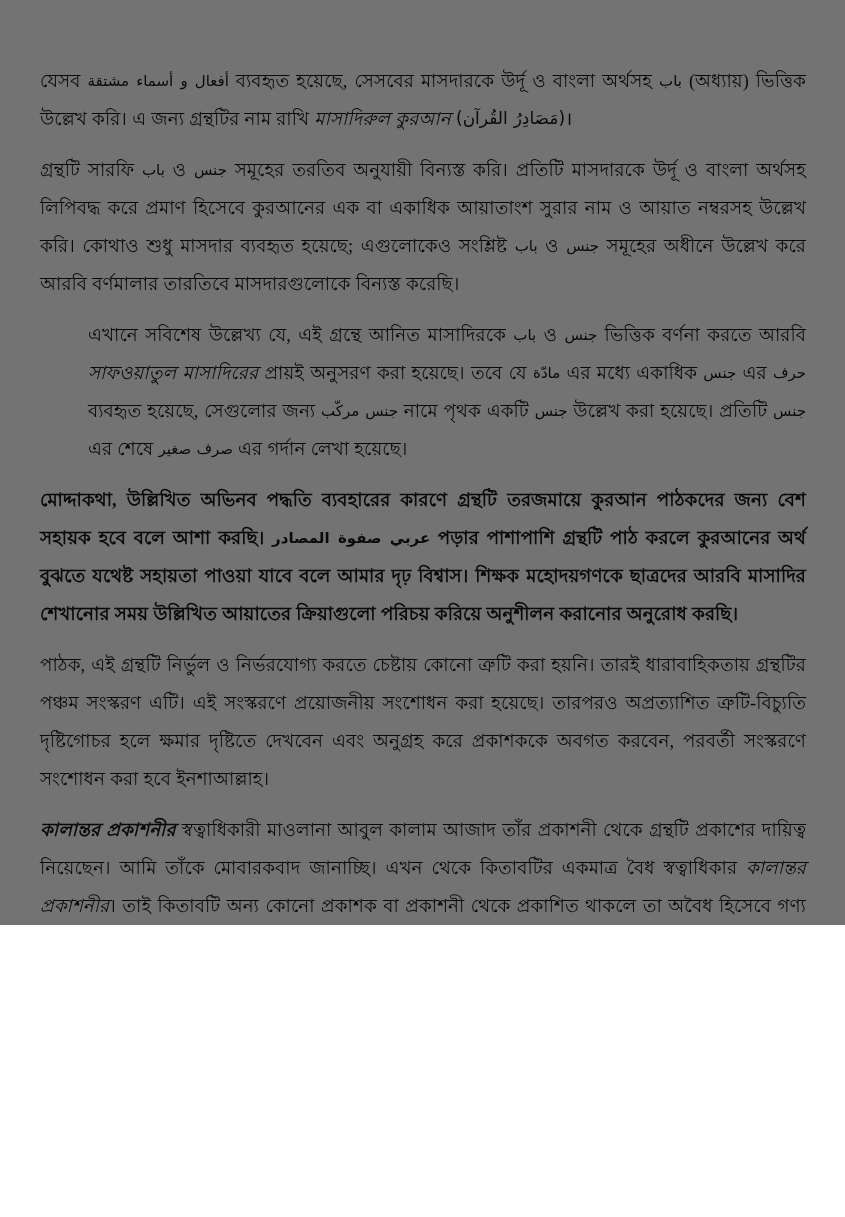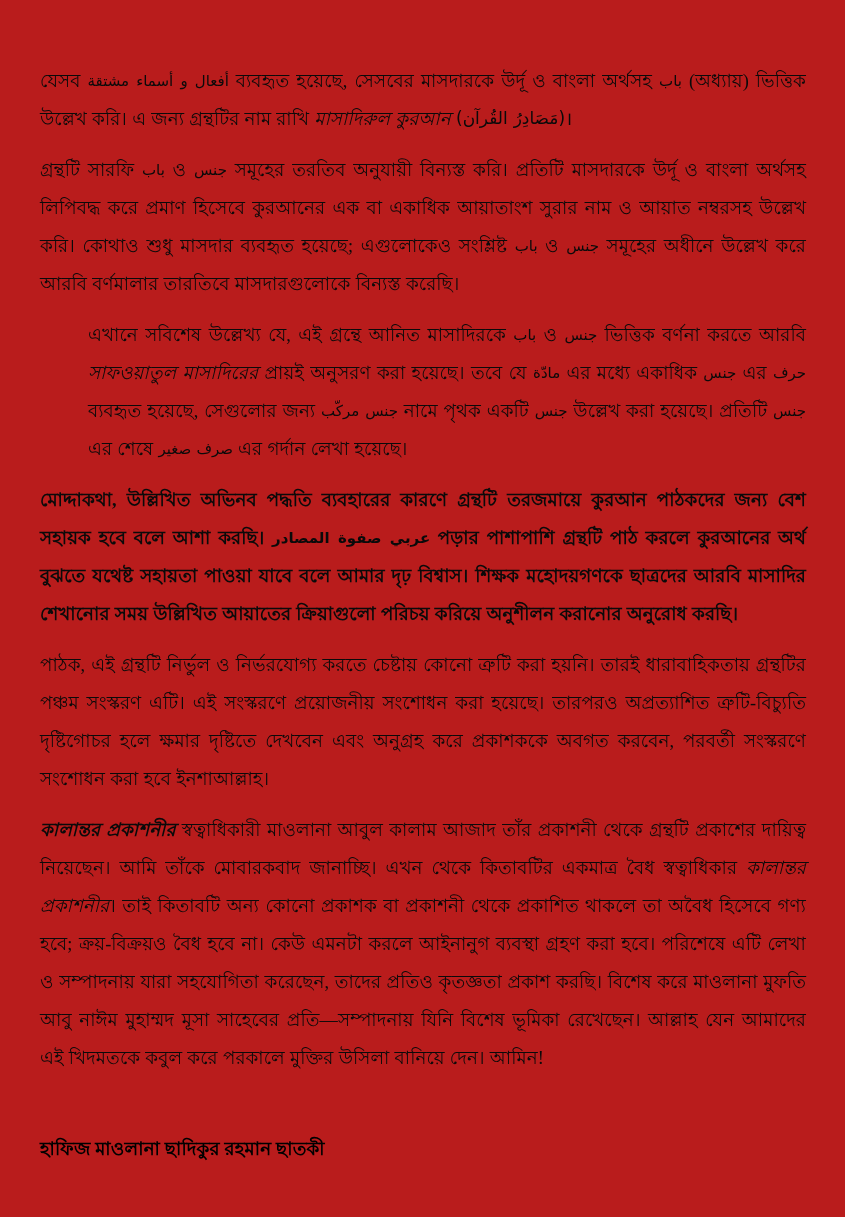--- a/index.html
+++ b/index.html
@@ -8,22 +8,22 @@
     padding: 0;
     background: #ffffff;
   }
   body {
     font-family: "Liberation Serif", "DejaVu Serif", serif;
     color: #000000;
   }
   .page {
     position: relative;
     width: 845px;
-    height: 1217px;
-    background: #b91c1c;
+    height: 925px;
+    background: #737373;
     margin: 0 auto;
     overflow: hidden;
     box-sizing: border-box;
   }
   .content {
     position: absolute;
     left: 40px;
     top: 62px;
     width: 766px;
   }

